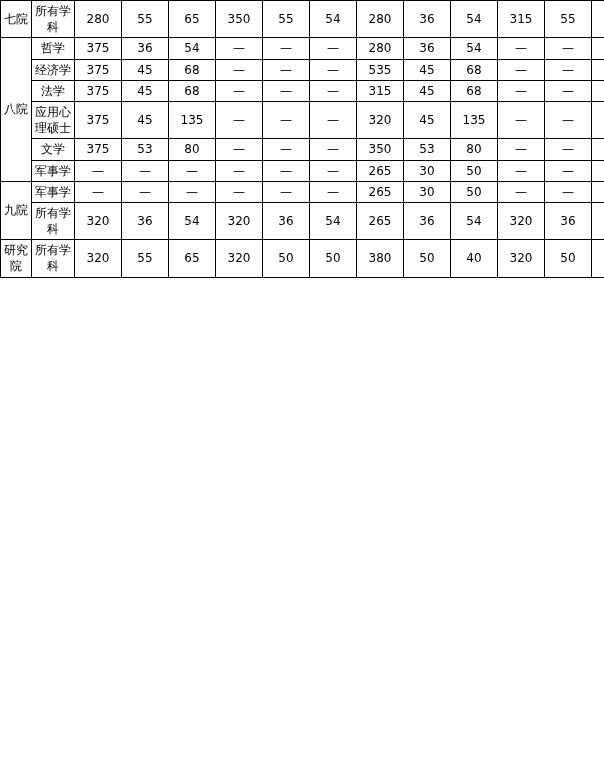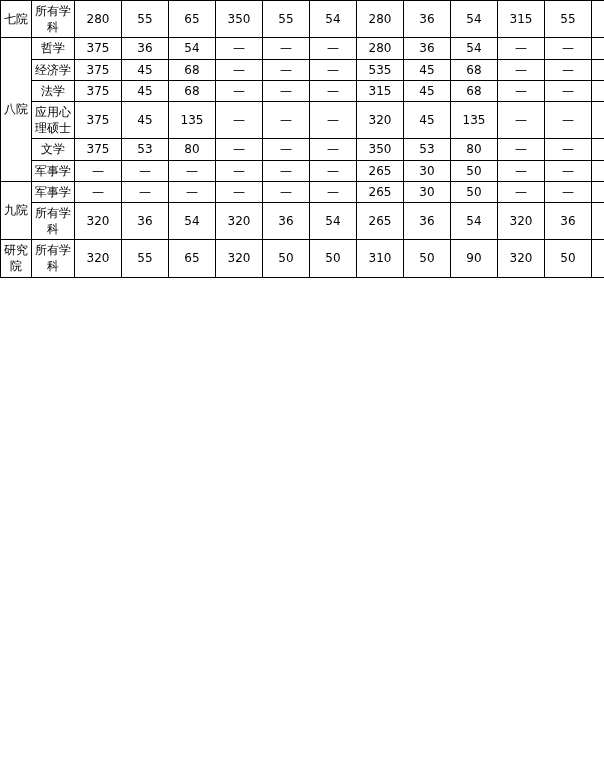--- a/index.html
+++ b/index.html
@@ -217,21 +217,21 @@
         </td>
         <td class="subject-cell">
           <span class="vert">所有学科</span>
         </td>
         <td class="num-cell">320</td>
         <td class="num-cell">55</td>
         <td class="num-cell">65</td>
         <td class="num-cell">320</td>
         <td class="num-cell">50</td>
         <td class="num-cell">50</td>
-        <td class="num-cell">310</td>
-        <td class="num-cell">50</td>
-        <td class="num-cell">90</td>
+        <td class="num-cell">380</td>
+        <td class="num-cell">50</td>
+        <td class="num-cell">40</td>
         <td class="num-cell">320</td>
         <td class="num-cell">50</td>
         <td class="num-cell">70</td>
       </tr>
     </tbody>
 </table>
 
 </body></html>

